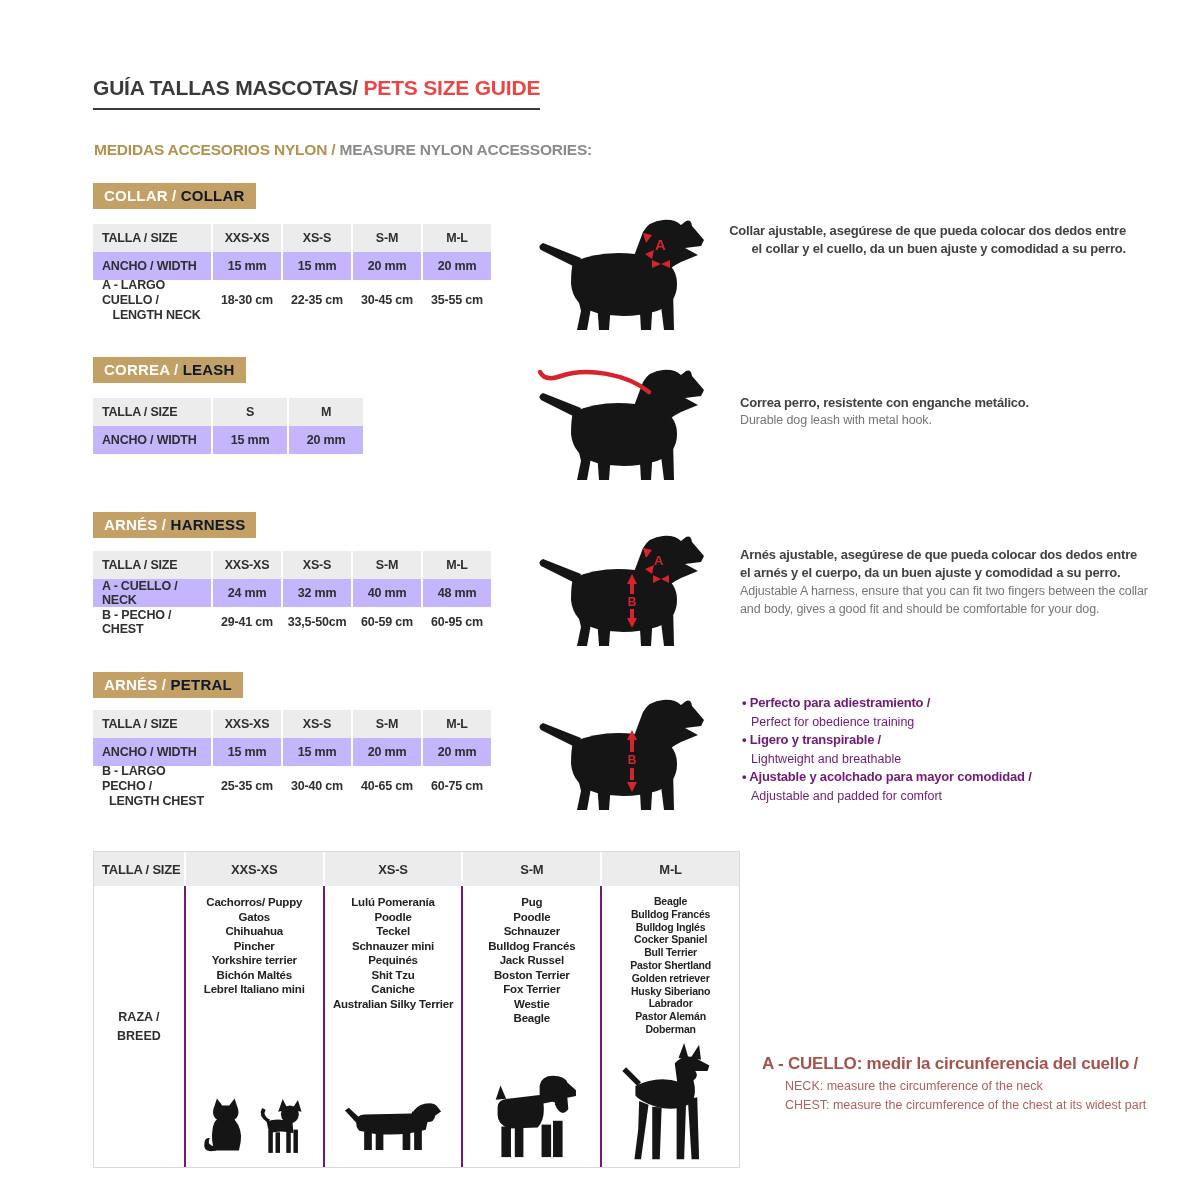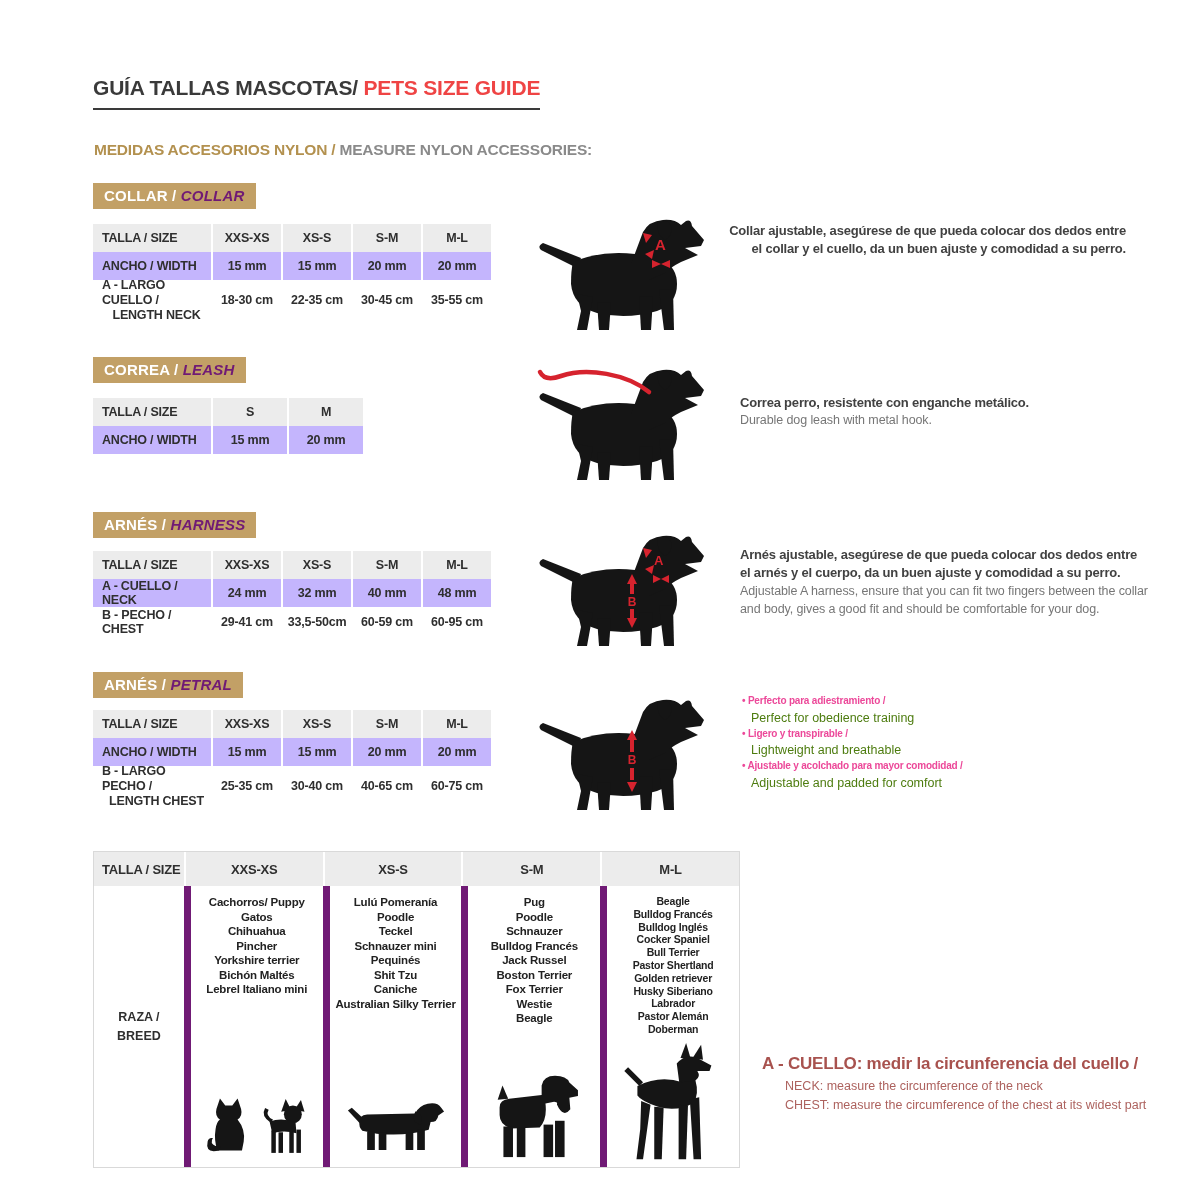--- a/index.html
+++ b/index.html
@@ -16,52 +16,52 @@
   }
   .title .en { color: #ef4444; }
 
   .subtitle { position: absolute; left: 94px; top: 141px; font-size: 15.5px; font-weight: bold; color: #b3914f; letter-spacing: -0.2px; }
   .subtitle .en { color: #8a8a8a; }
 
   .badge {
     position: absolute; background: #c2a066; color: #fff; font-weight: bold;
     font-size: 15px; padding: 4px 11px 5px 11px; letter-spacing: 0.2px; white-space: nowrap;
   }
-  .badge .en { color: #701a75; font-style: italic; }
+  .badge .en { color: #0f172a; }
 
   .sz-table { position: absolute; color: #2f2f2f; }
   .row { display: flex; }
   .row.light { background: #ececec; }
   .row.mid { background: #c4b5fd; }
   .c { display: flex; align-items: center; font-size: 12.5px; font-weight: bold; letter-spacing: -0.2px; }
   .c + .c { border-left: 2px solid #fff; }
   .c.label { width: 118px; padding-left: 9px; }
   .c.v { width: 70px; justify-content: center; }
   .c.vw { width: 76px; justify-content: center; }
   .lbl2 { display: flex; flex-direction: column; justify-content: center; line-height: 1.2; }
 
   .desc { position: absolute; width: 410px; }
   .desc .es { font-weight: bold; color: #414141; font-size: 13px; line-height: 1.42; letter-spacing: -0.2px; }
   .desc .en { color: #767676; font-size: 12.5px; line-height: 1.42; letter-spacing: -0.1px; }
 
   .bullets { position: absolute; width: 400px; }
-  .bullets .es { font-weight: bold; color: #ec4899; font-size: 10px; line-height: 1.45; letter-spacing: -0.2px; }
+  .bullets .es { font-weight: bold; color: #701a75; font-size: 13px; line-height: 1.45; letter-spacing: -0.2px; }
   .bullets .es::before { content: "• "; }
-  .bullets .en { color: #4d7c0f; font-size: 12.5px; line-height: 1.45; padding-left: 9px; }
+  .bullets .en { color: #701a75; font-size: 12.5px; line-height: 1.45; padding-left: 9px; }
 
   .dogbox { position: absolute; width: 180px; height: 120px; }
 
   .btable { position: absolute; left: 93px; top: 851px; width: 647px; border: 1px solid #d9d9d9; background: #fff; }
   .bheader { display: flex; height: 34px; }
   .bh { background: #ececec; display: flex; align-items: center; justify-content: center; font-weight: bold; font-size: 13px; color: #2f2f2f; letter-spacing: -0.2px; }
   .bh + .bh { border-left: 2px solid #fff; }
   .bh.first { width: 90px; justify-content: flex-start; padding-left: 8px; }
   .bh.col { width: 139px; }
   .bbody { display: flex; height: 281px; }
-  .bcell { width: 139px; border-left: 7px solid #701a75; position: relative; padding-top: 9px; }
+  .bcell { width: 139px; border-left: 2px solid #701a75; position: relative; padding-top: 9px; }
   .blabel { width: 90px; display: flex; flex-direction: column; align-items: center; justify-content: center; font-weight: bold; font-size: 12.5px; color: #2f2f2f; line-height: 1.5; }
   .breeds { text-align: center; font-weight: bold; font-size: 11.5px; line-height: 14.5px; color: #222; letter-spacing: -0.2px; }
   .breeds.tight { font-size: 10.5px; line-height: 12.8px; }
   .sil { position: absolute; left: 0; right: 0; display: flex; justify-content: center; align-items: flex-end; gap: 8px; }
 
   .notes { position: absolute; left: 762px; top: 1047px; width: 430px; }
   .notes .es { color: #a8524e; font-weight: bold; font-size: 17px; line-height: 1.3; margin-top: 6px; letter-spacing: -0.2px; }
   .notes .en { color: #ad625e; font-size: 12.5px; line-height: 1.3; margin-left: 23px; margin-top: 3px; }
 </style>
 </head>

